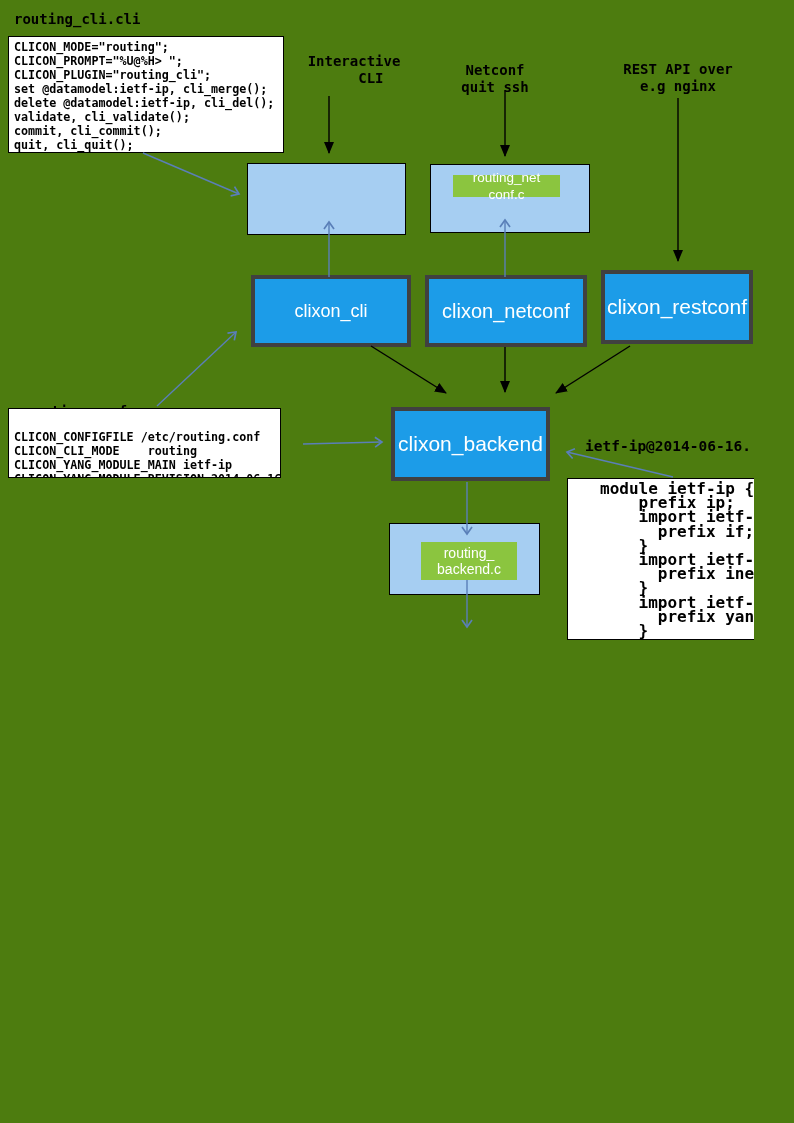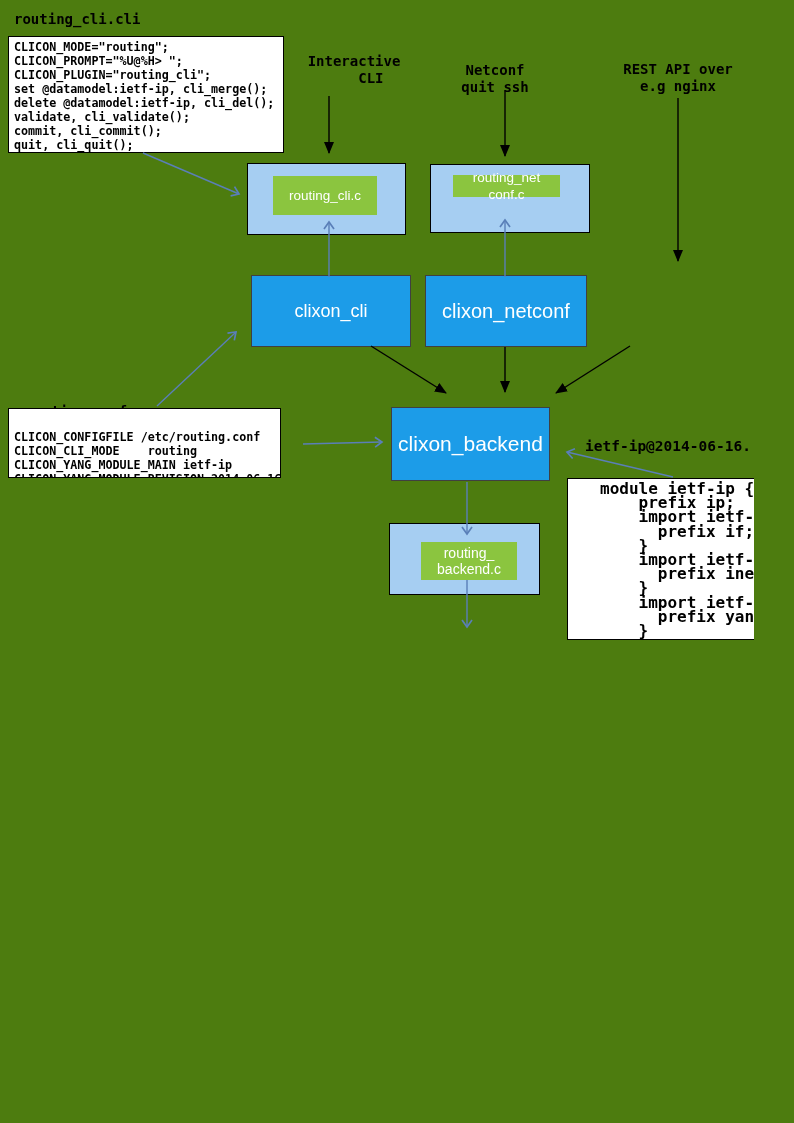--- a/index.html
+++ b/index.html
@@ -4,21 +4,21 @@
 <style>
   html,body{margin:0;padding:0;background:#fff;}
   #canvas{position:relative;width:794px;height:1123px;background:#4d7c0f;overflow:hidden;
           font-family:"Liberation Sans",sans-serif;}
   .filetitle{position:absolute;font:bold 14px "DejaVu Sans Mono",monospace;color:#000;}
   .codebox{position:absolute;background:#fff;border:1.5px solid #000;box-sizing:border-box;
            font:bold 11.7px/14px "DejaVu Sans Mono",monospace;color:#000;
            white-space:pre;padding:3px 5px;overflow:hidden;}
   .toplabel{position:absolute;font:bold 14px/16.5px "DejaVu Sans Mono",monospace;color:#000;
             white-space:pre;text-align:center;}
-  .bignode{position:absolute;background:var(--bright-blue);border:1px solid #404040;
+  .bignode{position:absolute;background:var(--bright-blue);border:4px solid #404040;
            box-sizing:border-box;color:#fff;display:flex;align-items:center;justify-content:center;
            font-family:"Liberation Sans",sans-serif;}
   .plugin-outer{position:absolute;background:var(--light-blue);border:1px solid #000;
                 box-sizing:border-box;}
   .greenbox{position:absolute;background:var(--green);color:#fff;display:flex;align-items:center;
             justify-content:center;text-align:center;white-space:pre;
             font:13.5px/17px "Liberation Sans",sans-serif;}
   .quagga{position:absolute;background:var(--quagga-green);color:#fff;display:flex;
           align-items:center;justify-content:center;text-align:center;white-space:pre;
           font:24px/29px "Liberation Sans",sans-serif;}
@@ -62,28 +62,28 @@
     }</div>
 
   <div class="toplabel" style="left:294px;top:53px;width:120px;">Interactive
     CLI</div>
   <div class="toplabel" style="left:435px;top:62px;width:120px;">Netconf
 quit ssh</div>
   <div class="toplabel" style="left:608px;top:61px;width:140px;">REST API over
 e.g nginx</div>
 
   <div class="plugin-outer" style="left:247px;top:163px;width:159px;height:72px;"></div>
-  <div class="greenbox" style="left:273px;top:176px;width:104px;height:39px;">routing_cli.c</div>
 
   <div class="plugin-outer" style="left:430px;top:164px;width:160px;height:69px;"></div>
   <div class="greenbox" style="left:453px;top:175px;width:107px;height:22px;">routing_net
 conf.c</div>
 
   <div class="bignode" style="left:251px;top:275px;width:160px;height:72px;font-size:18px;">clixon_cli</div>
   <div class="bignode" style="left:425px;top:275px;width:162px;height:72px;font-size:20px;">clixon_netconf</div>
+  <div class="bignode" style="left:601px;top:270px;width:152px;height:74px;font-size:21px;">clixon_restconf</div>
 
   <div class="bignode" style="left:391px;top:407px;width:159px;height:74px;font-size:21px;">clixon_backend</div>
 
   <div class="plugin-outer" style="left:389px;top:523px;width:151px;height:72px;"></div>
   <div class="greenbox" style="left:421px;top:542px;width:96px;height:38px;font-size:14px;line-height:16px;">routing_
 backend.c</div>
 
 
   <svg id="arrows" width="794" height="1123" viewBox="0 0 794 1123">
     <defs>

